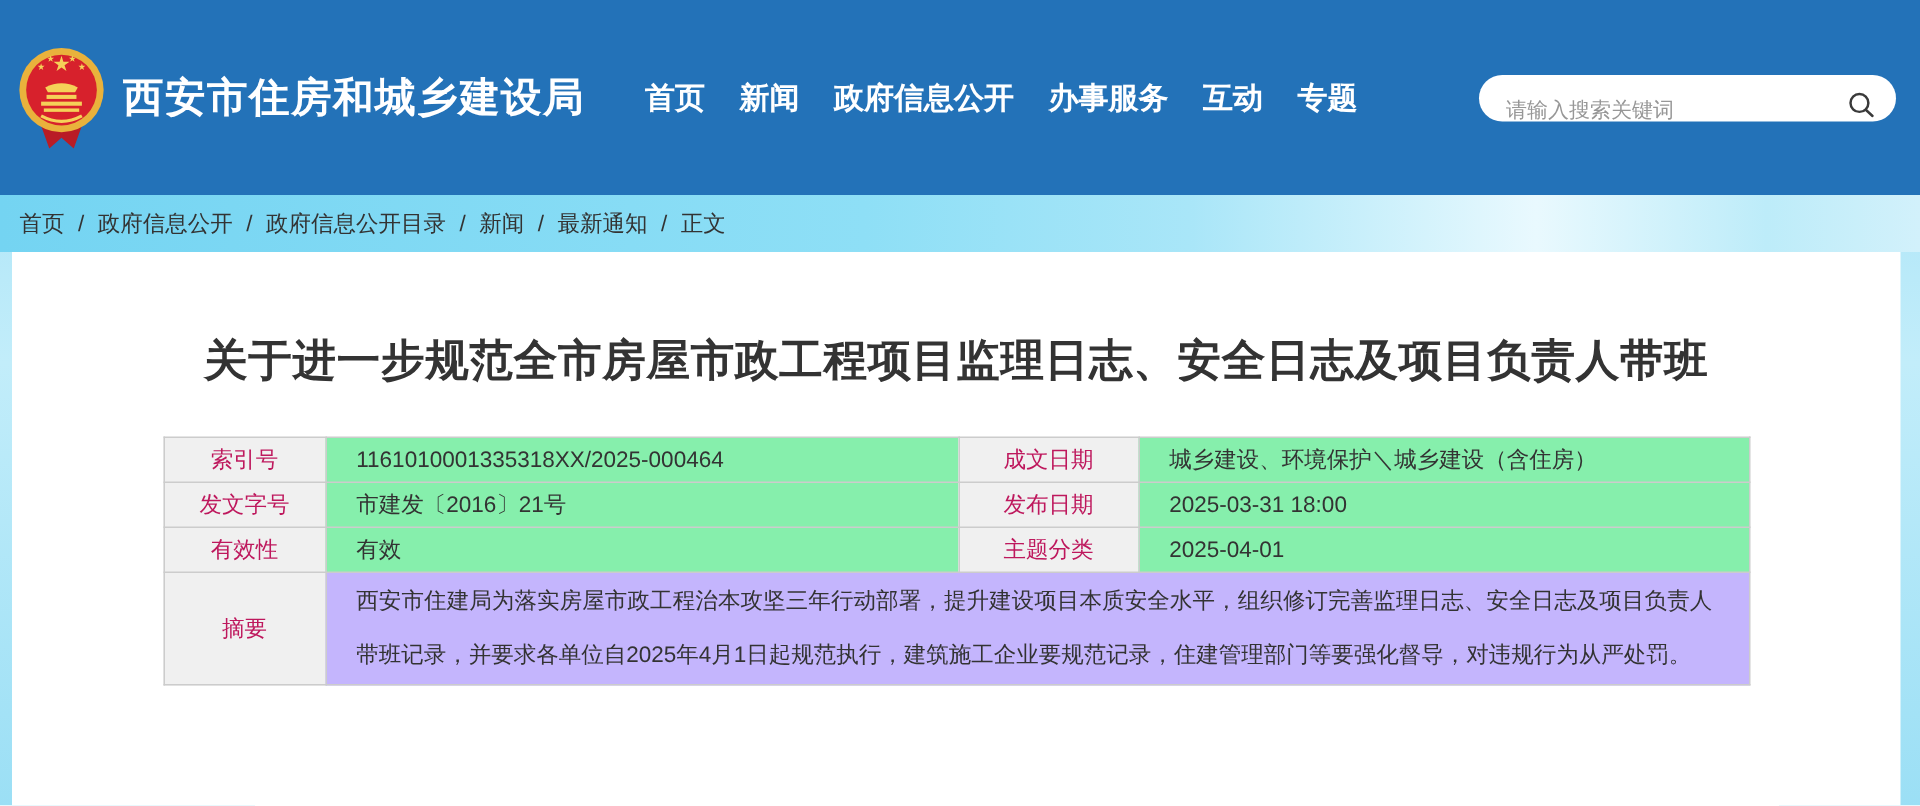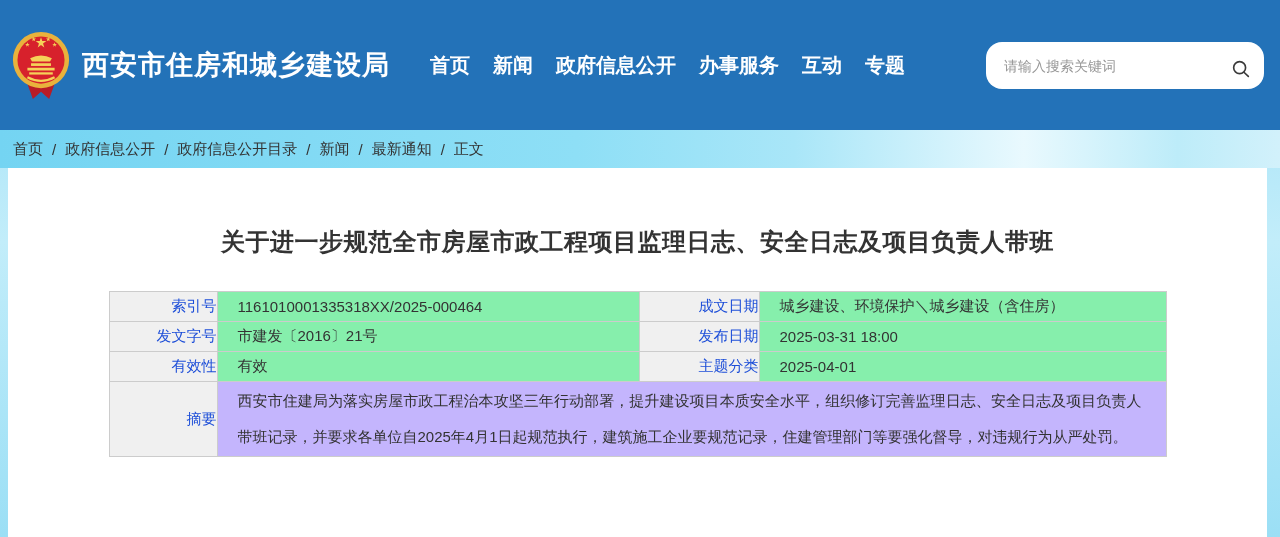--- a/index.html
+++ b/index.html
@@ -22,23 +22,23 @@
   .brand { display:flex; align-items:center; flex:0 0 auto; }
   .brand-logo { width:58px; height:71px; display:block; }
   .brand-text { margin-left:12px; color:#ffffff; font-weight:bold;
     font-size:27px; line-height:34px; letter-spacing:1px; white-space:nowrap; }
 
   .main-nav { display:flex; align-items:center; margin-left:40px; gap:23px; }
   .nav-link { color:#ffffff; font-size:20px; font-weight:bold;
     text-decoration:none; white-space:nowrap; cursor:pointer; }
 
   .search-box {
-    margin-left:auto; width:278px; height:47px; background:#ffffff;
-    border-radius:16px; display:flex; align-items:flex-start;
-    padding:16px 10px 0 18px; flex:0 0 auto;
+    margin-left:auto; width:278px; height:31px; background:#ffffff;
+    border-radius:16px; display:flex; align-items:flex-end;
+    padding:4px 10px 0 18px; flex:0 0 auto;
   }
   .search-input { flex:1; border:none; outline:none; background:transparent;
     font-size:14px; color:#333; font-family:inherit; min-width:0; }
   .search-input::placeholder { color:#979797; }
   .search-btn { border:none; background:transparent; cursor:pointer;
     display:flex; align-items:center; padding:0 2px; }
 
   
   .breadcrumb-band {
     height:38px;
@@ -50,33 +50,33 @@
   .crumb { color:#333; text-decoration:none; margin-right:9px; cursor:pointer; }
   .crumb.current { cursor:default; }
   .crumb-sep { margin-right:9px; color:#333; }
 
   
   .content-card {
     margin:0 13px 0 8px; height:369px; background:#ffffff;
     padding-top:50px;
   }
   .article-title {
-    text-align:center; font-size:24px; font-weight:600; color:#333;
+    text-align:center; font-size:29px; font-weight:600; color:#333;
     line-height:47px; letter-spacing:0.5px;
   }
 
   
   table.meta {
     width:1057px; margin:26px auto 0; border-collapse:collapse;
     font-size:15px; color:#333; table-layout:fixed;
   }
   table.meta td { border:1px solid #ccc; }
   td.lbl {
-    background:#f0f0f0; text-align:right; vertical-align:middle;
-    height:30px; color:#1d4ed8;
+    background:#f0f0f0; text-align:center; vertical-align:middle;
+    height:30px; color:#be185d;
   }
   col.c-lbl1 { width:108px; }
   col.c-val1 { width:422px; }
   col.c-lbl2 { width:120px; }
   col.c-val2 { width:407px; }
   td.val { padding:0 10px 0 20px; vertical-align:middle; background:#86efac; }
   tr.summary-row td { height:73px; }
   td.summary-text {
     line-height:36px; padding:1px 24px 1px 20px; text-align:justify;
     vertical-align:middle; background:#c4b5fd;

